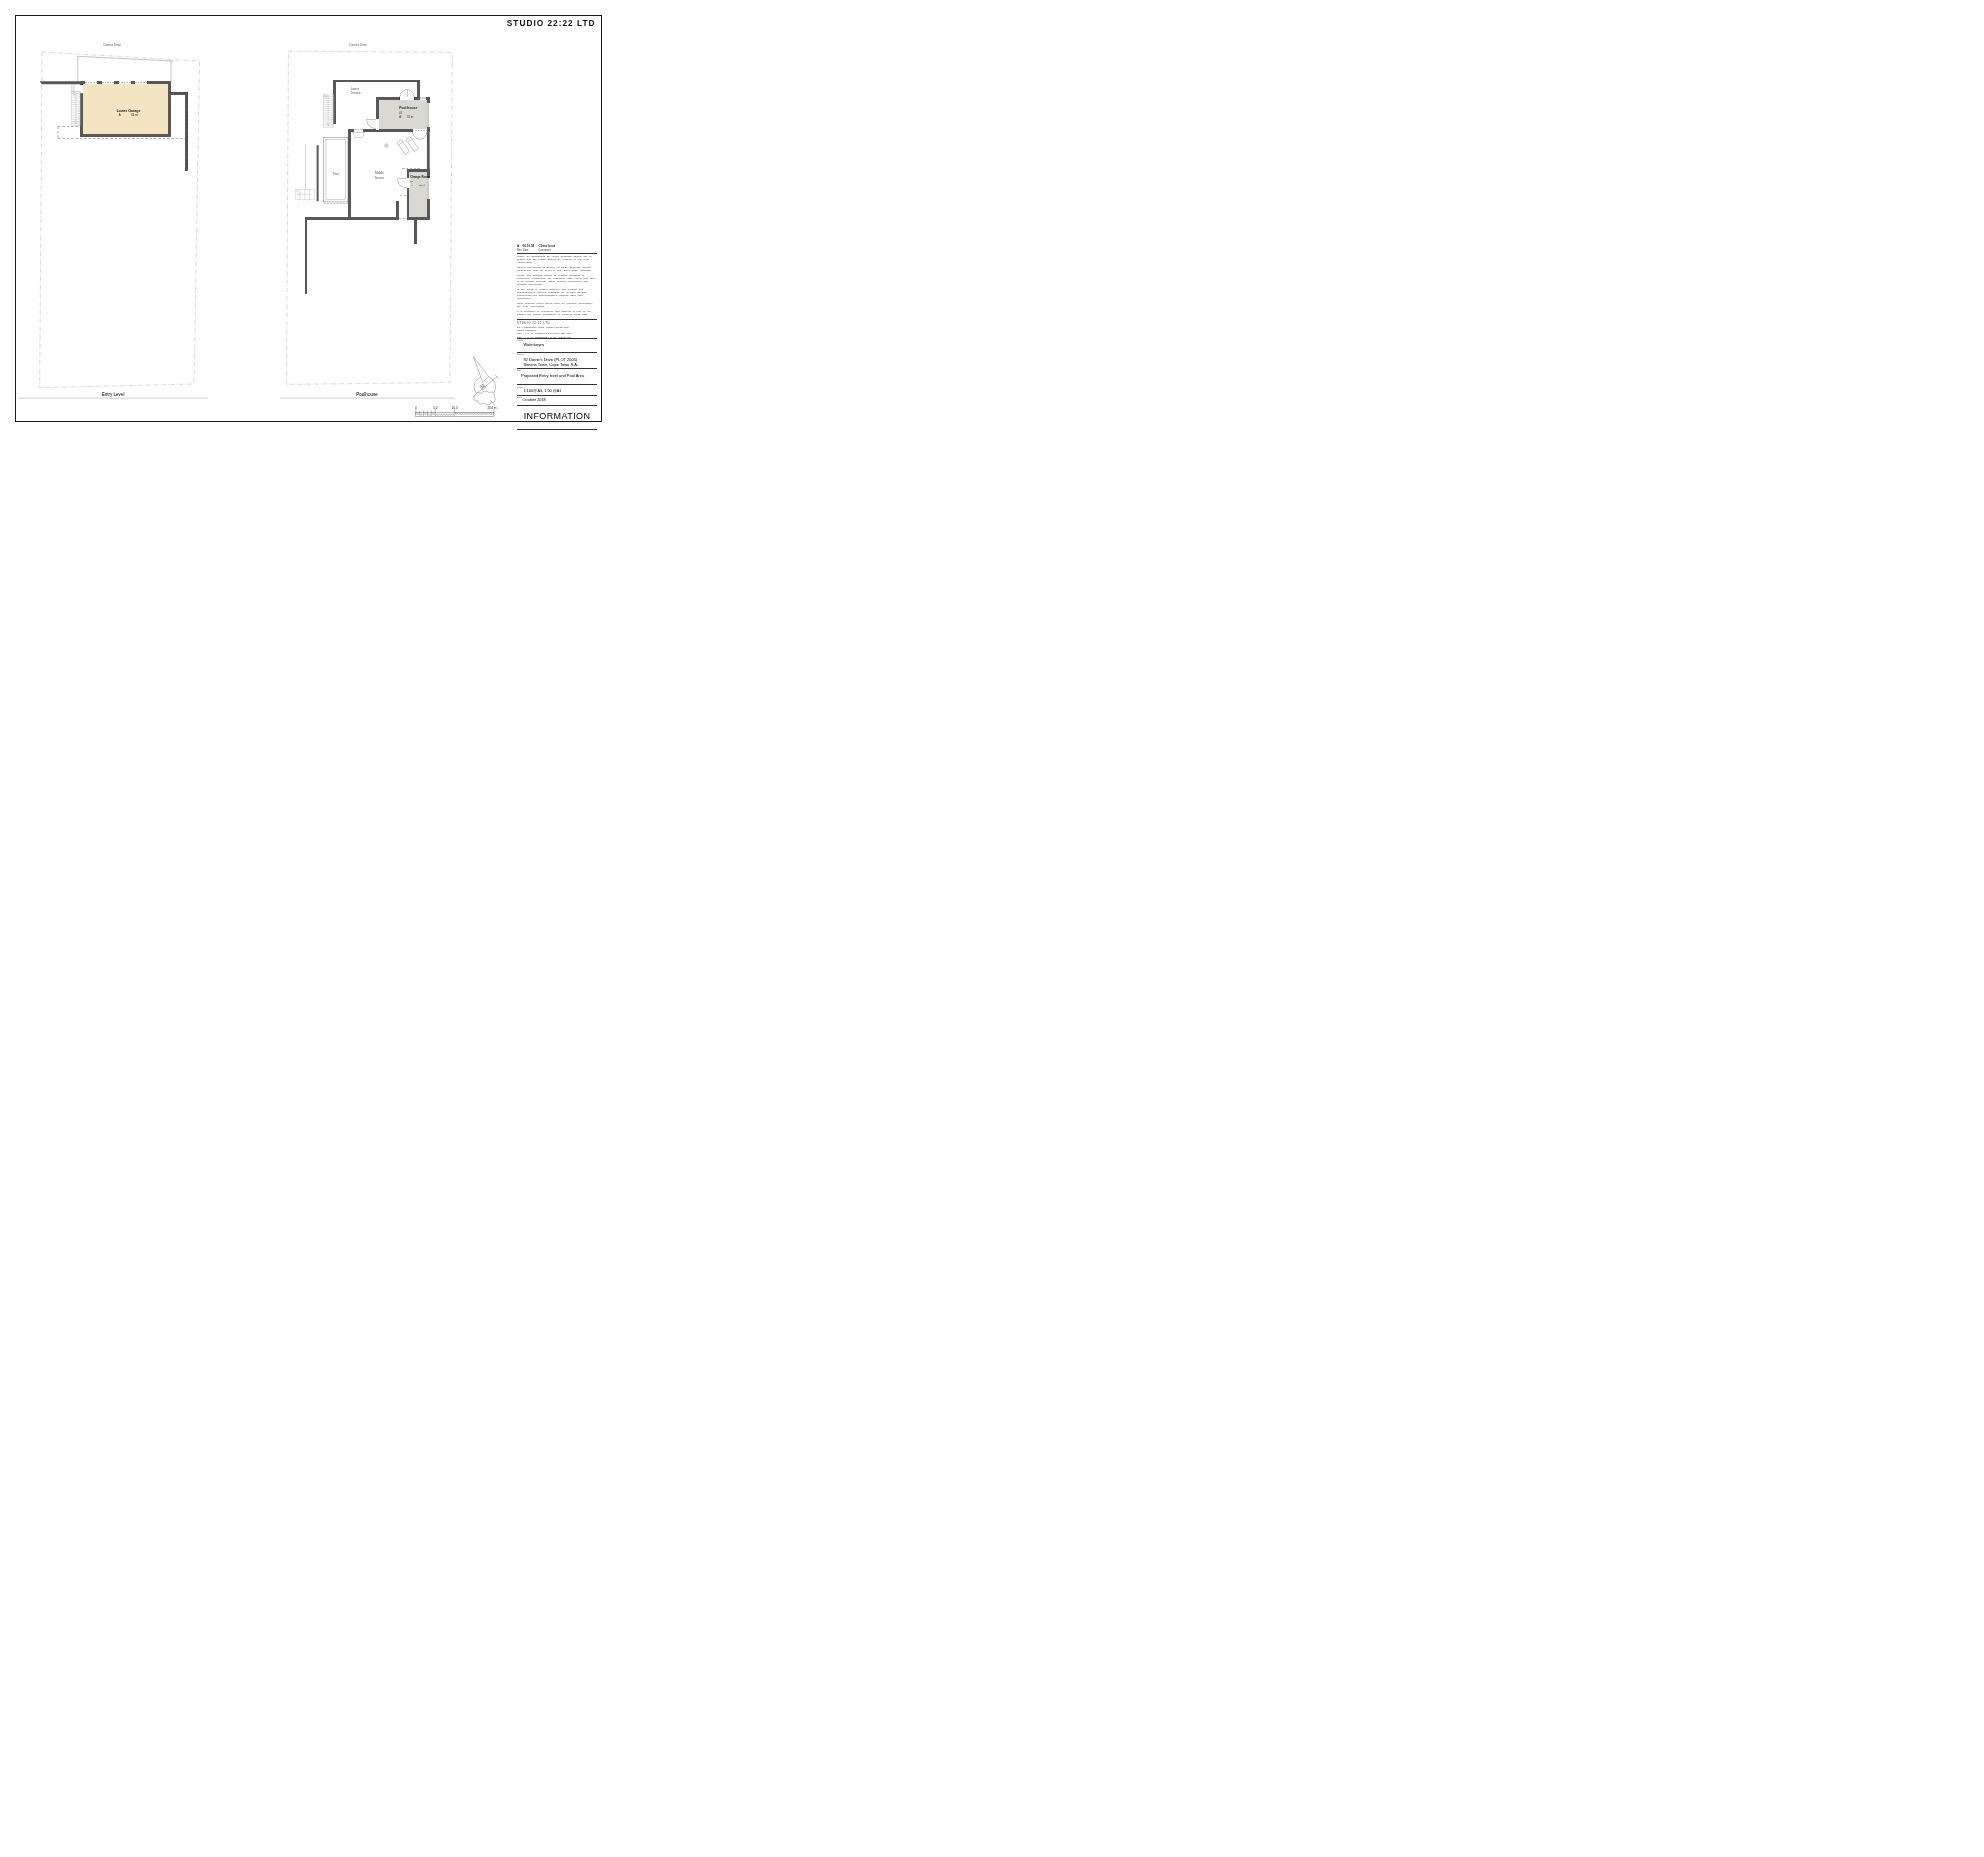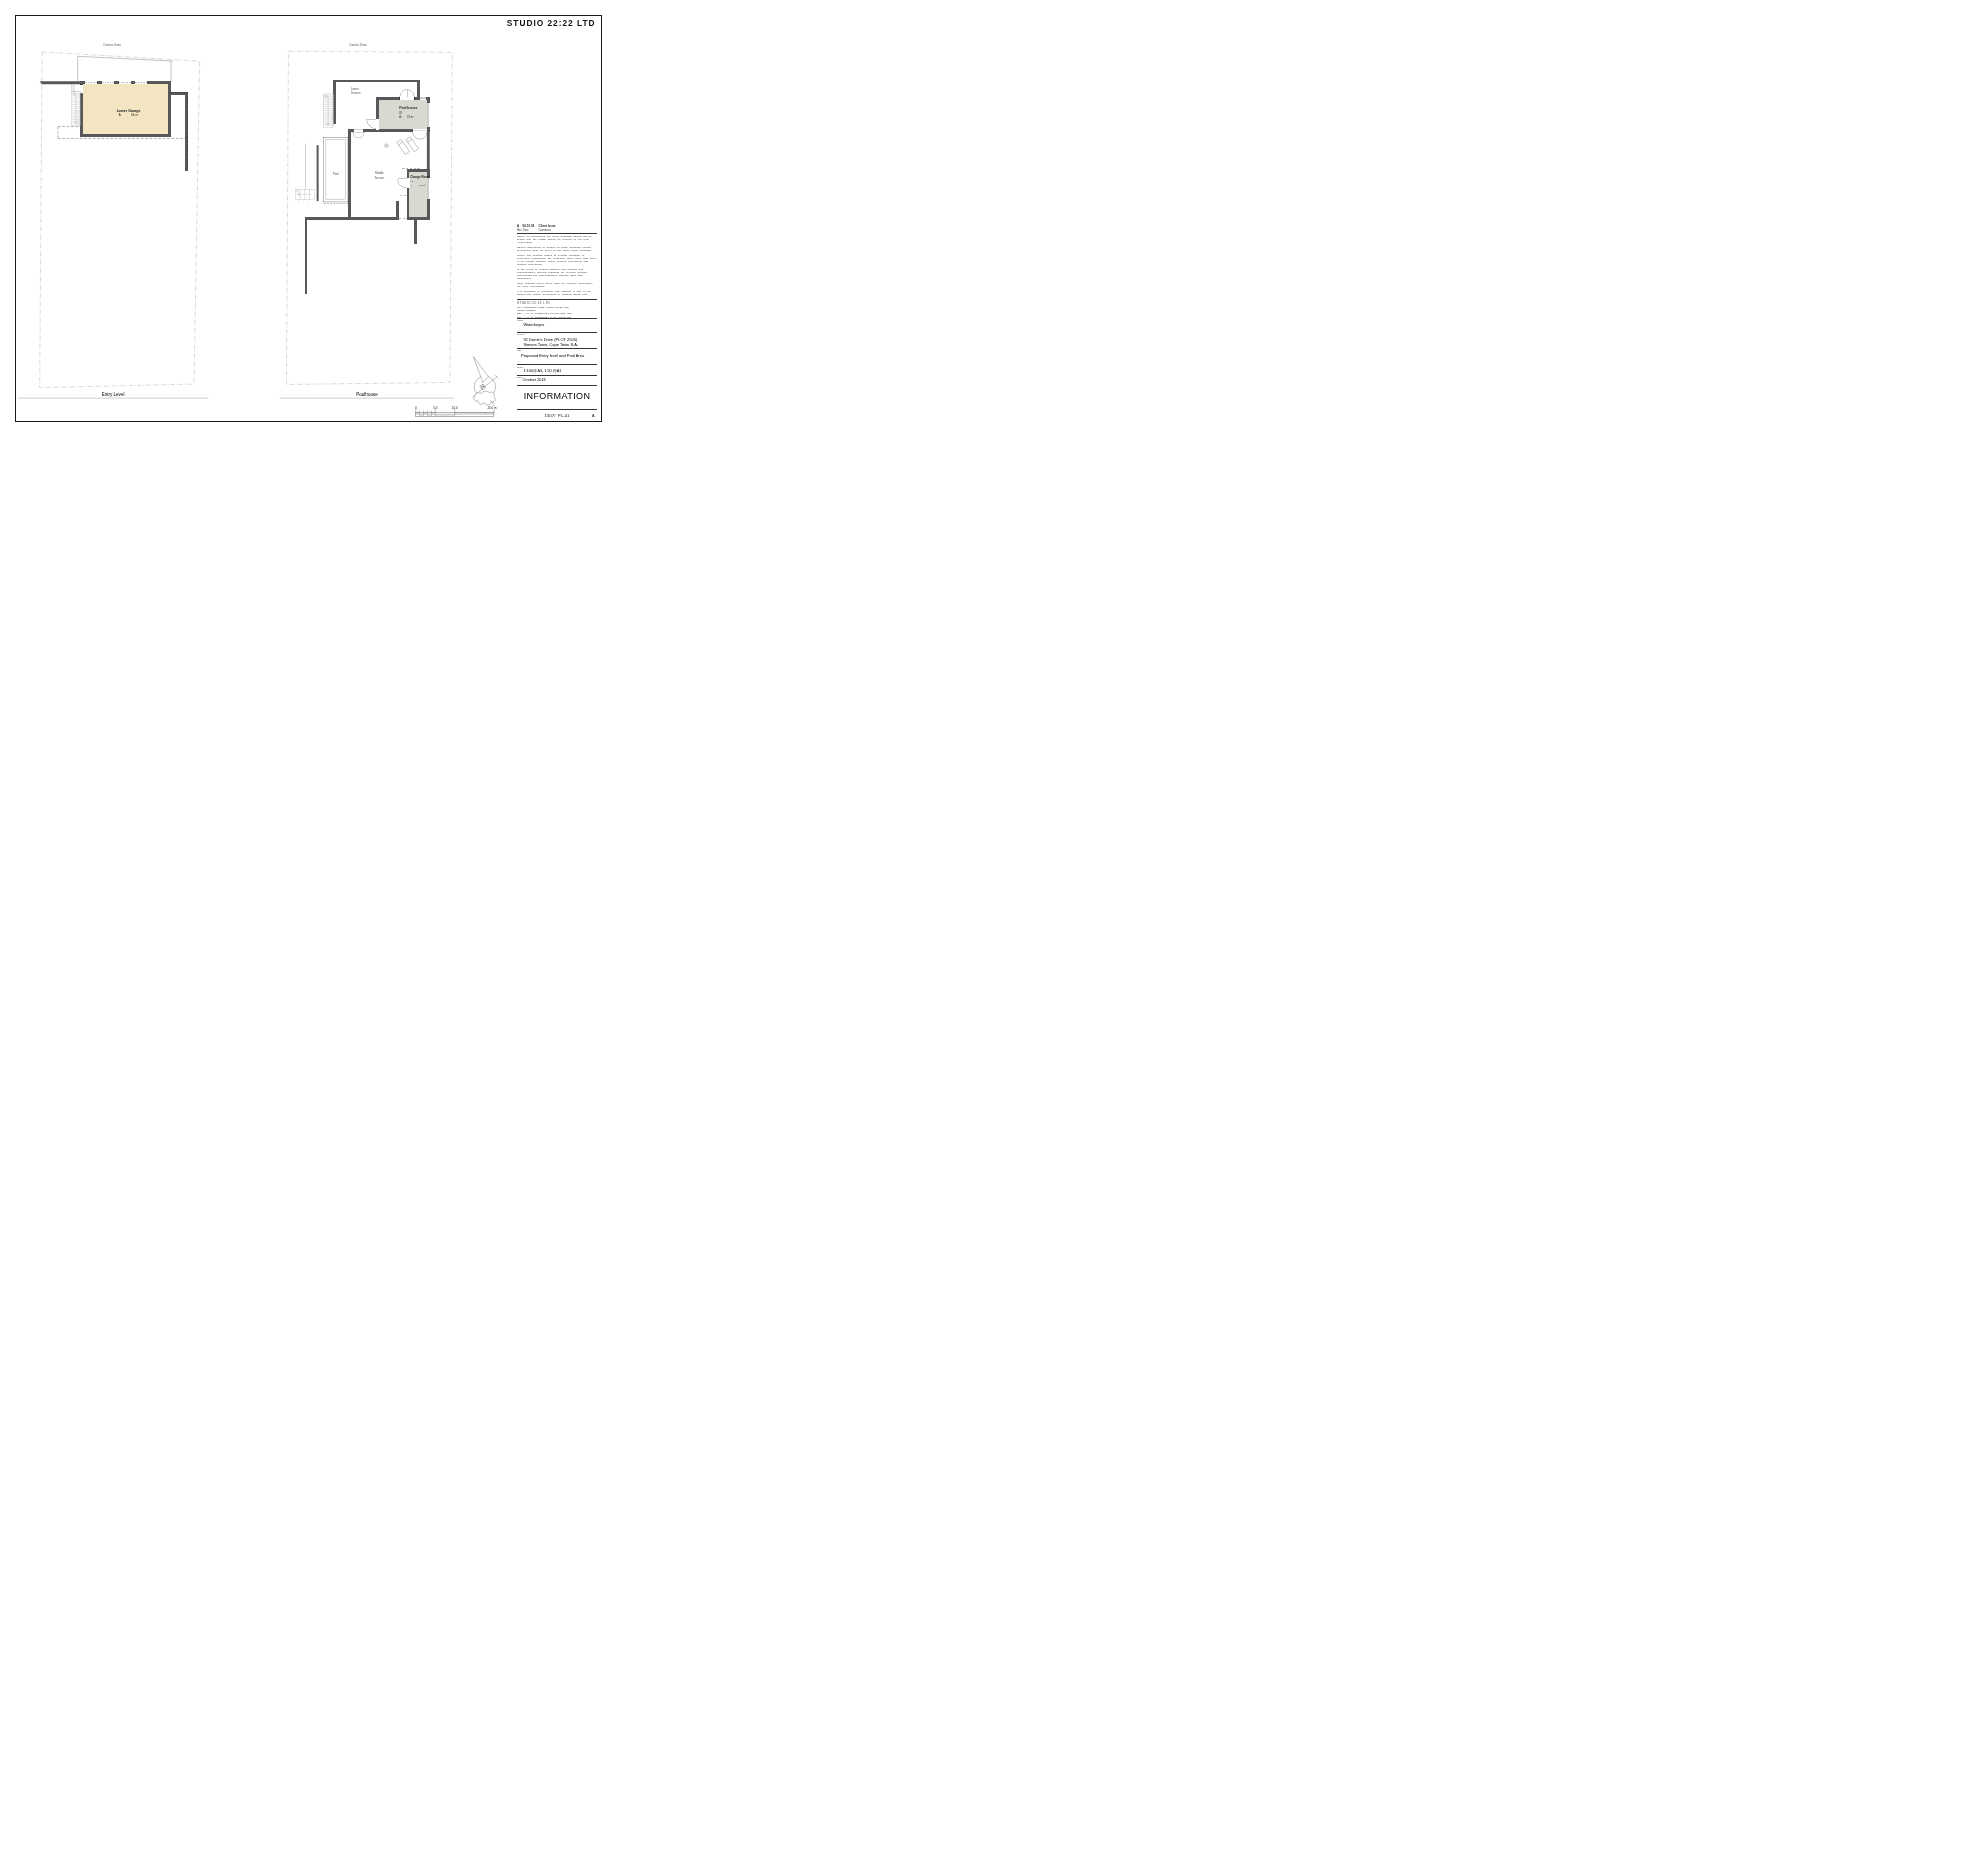--- a/index.html
+++ b/index.html
@@ -3,21 +3,21 @@
 <meta charset="utf-8">
 <style>
   html,body{margin:0;padding:0;background:#fff;}
   body{font-family:"Liberation Sans",sans-serif;width:613px;height:434px;position:relative;overflow:hidden;}
   .abs{position:absolute;}
   #frame{left:15px;top:14.7px;width:585px;height:405px;border:0.4px solid #1a1a1a;}
   #logo{top:18px;right:17.5px;font-size:8.3px;font-weight:bold;letter-spacing:1px;color:#111;white-space:pre;}
   svg{position:absolute;left:0;top:0;}
   
   #tblock{left:517px;top:0;width:80px;height:434px;font-size:2.5px;color:#222;}
-  .tb{position:absolute;left:0;width:80px;}
+  .tb{position:absolute;left:0;width:80px;margin-top:20px;}
   .rule{border-top:0.3px solid #333;height:0;}
   .revrow{font-size:3px;font-weight:bold;display:flex;}
   .revrow span:nth-child(1){width:5.6px;}
   .revrow span:nth-child(2){width:16px;}
   .revhdr{font-size:2.6px;color:#444;display:flex;}
   .revhdr span:nth-child(1){width:6px;}
   .revhdr span:nth-child(2){width:15.5px;}
   .note{margin:0 0 1.6px 0;line-height:1.26;letter-spacing:0.1px;word-spacing:1px;color:#333;}
   .studio-name{font-size:2.9px;letter-spacing:0.5px;color:#333;margin-bottom:1.2px;}
   .addr{line-height:1.25;color:#333;word-spacing:0.6px;}

